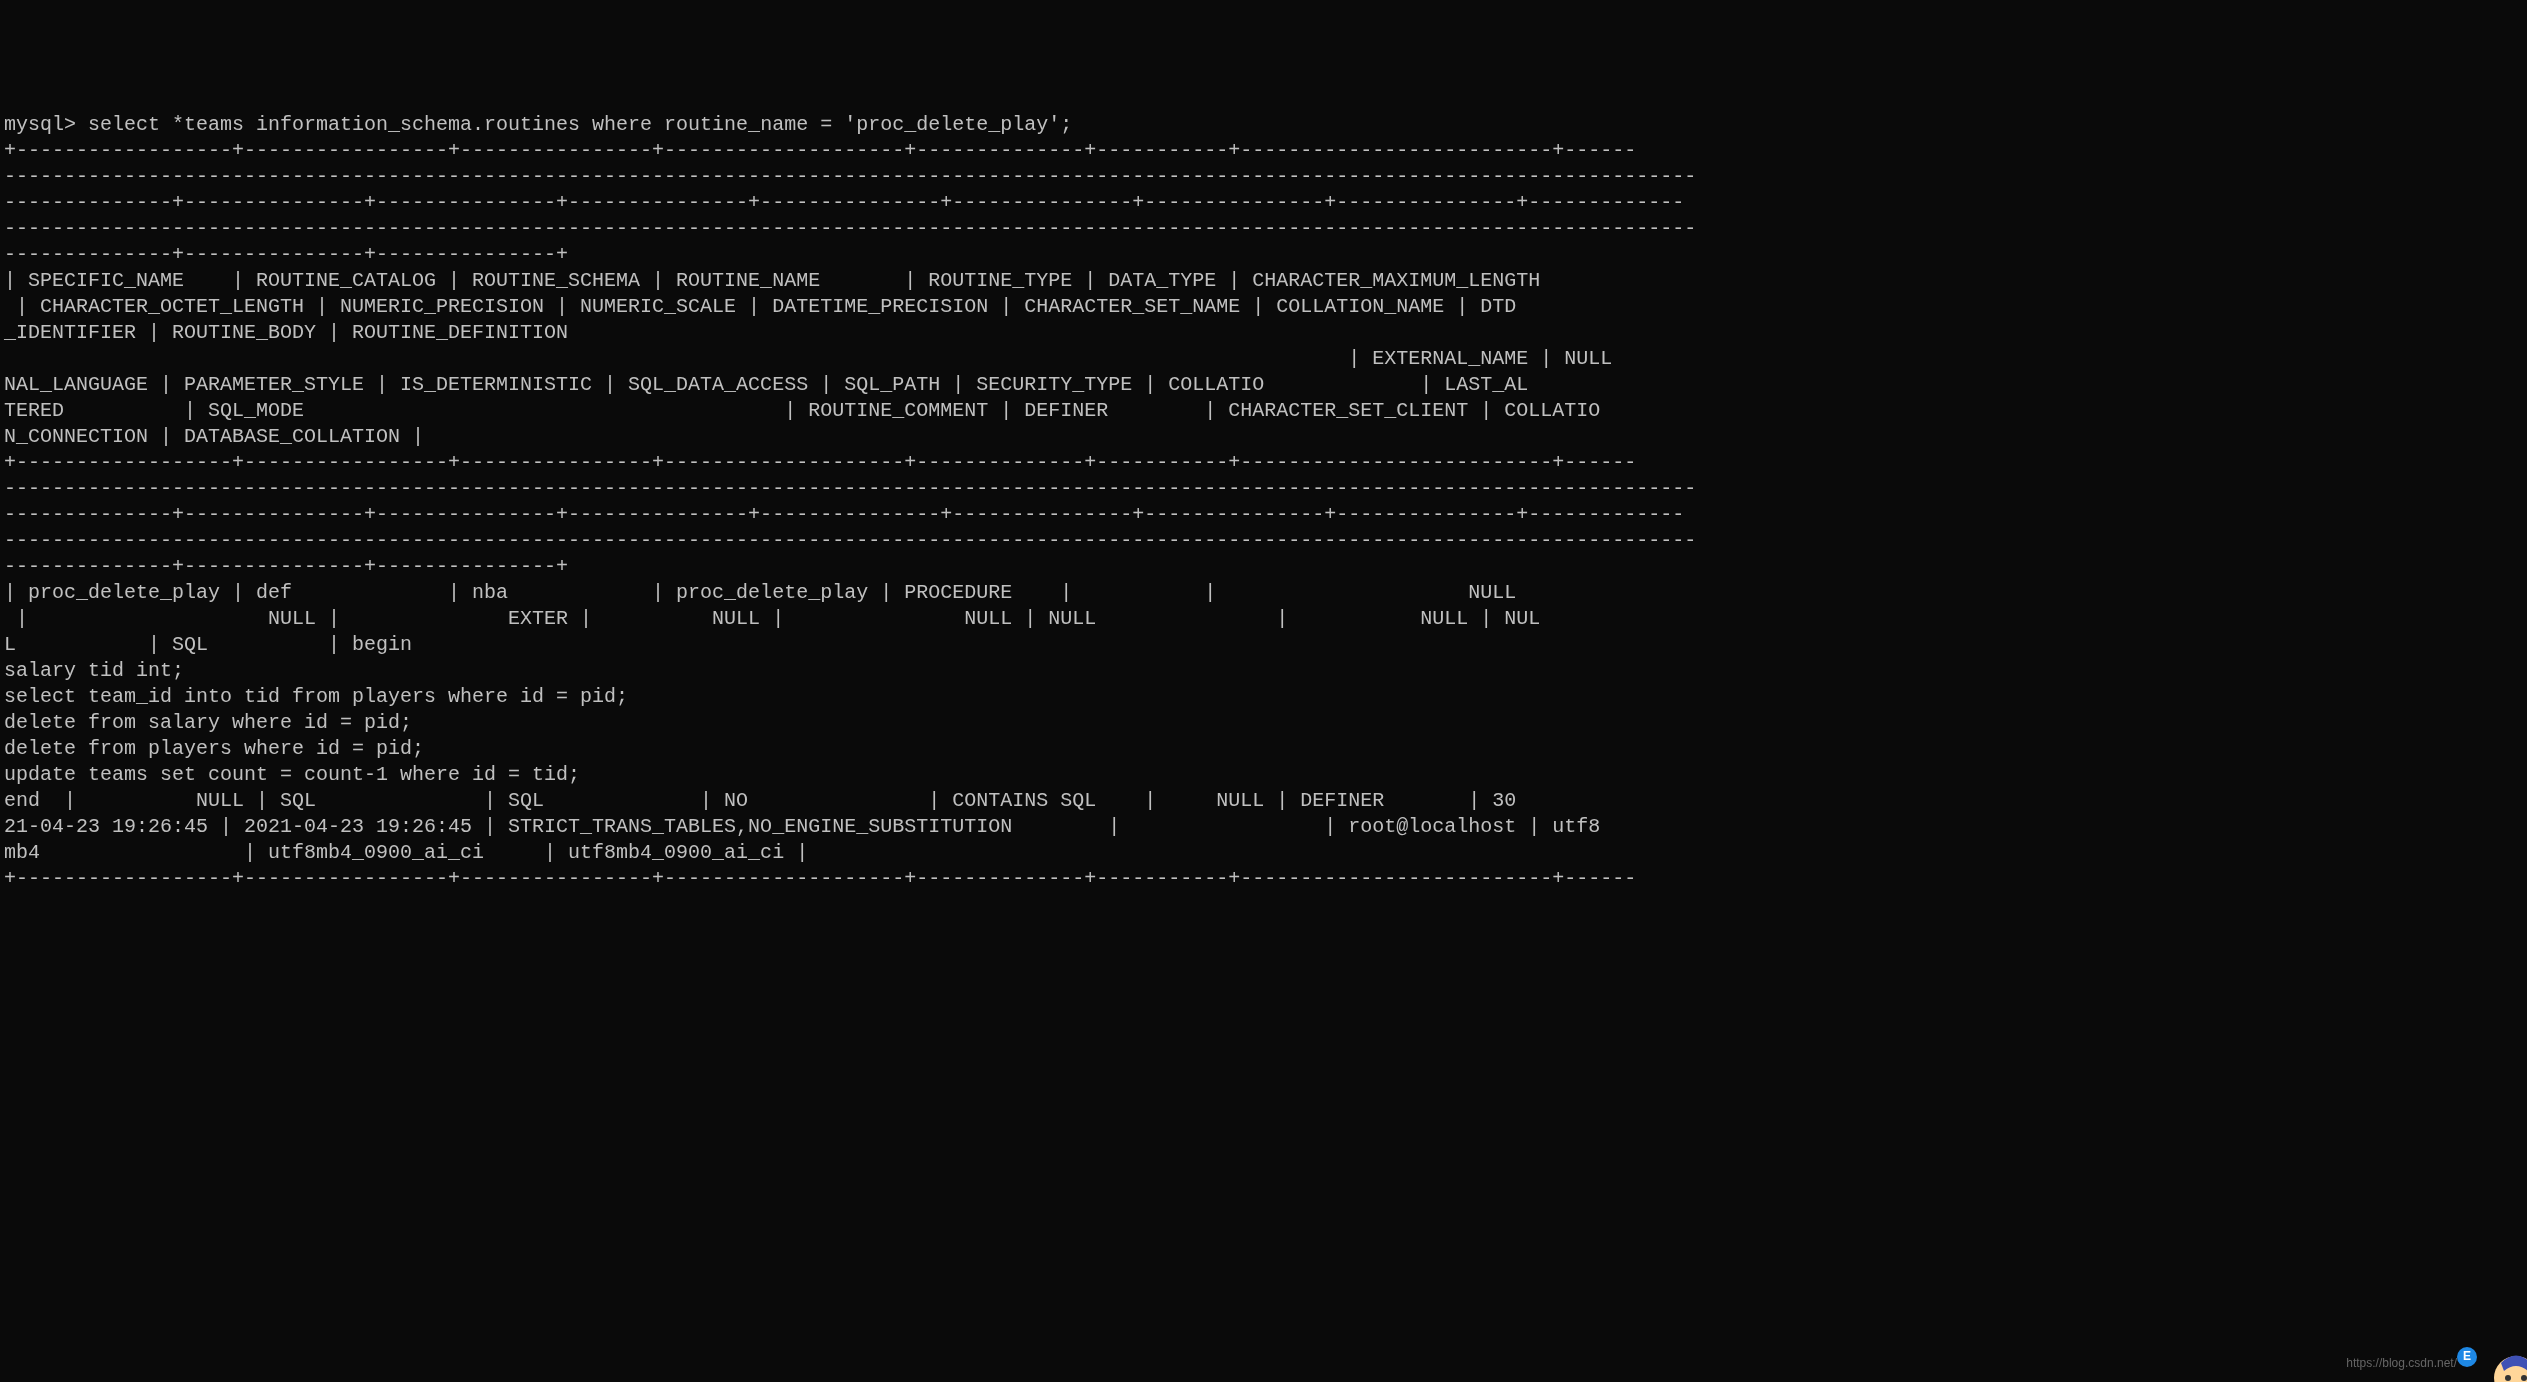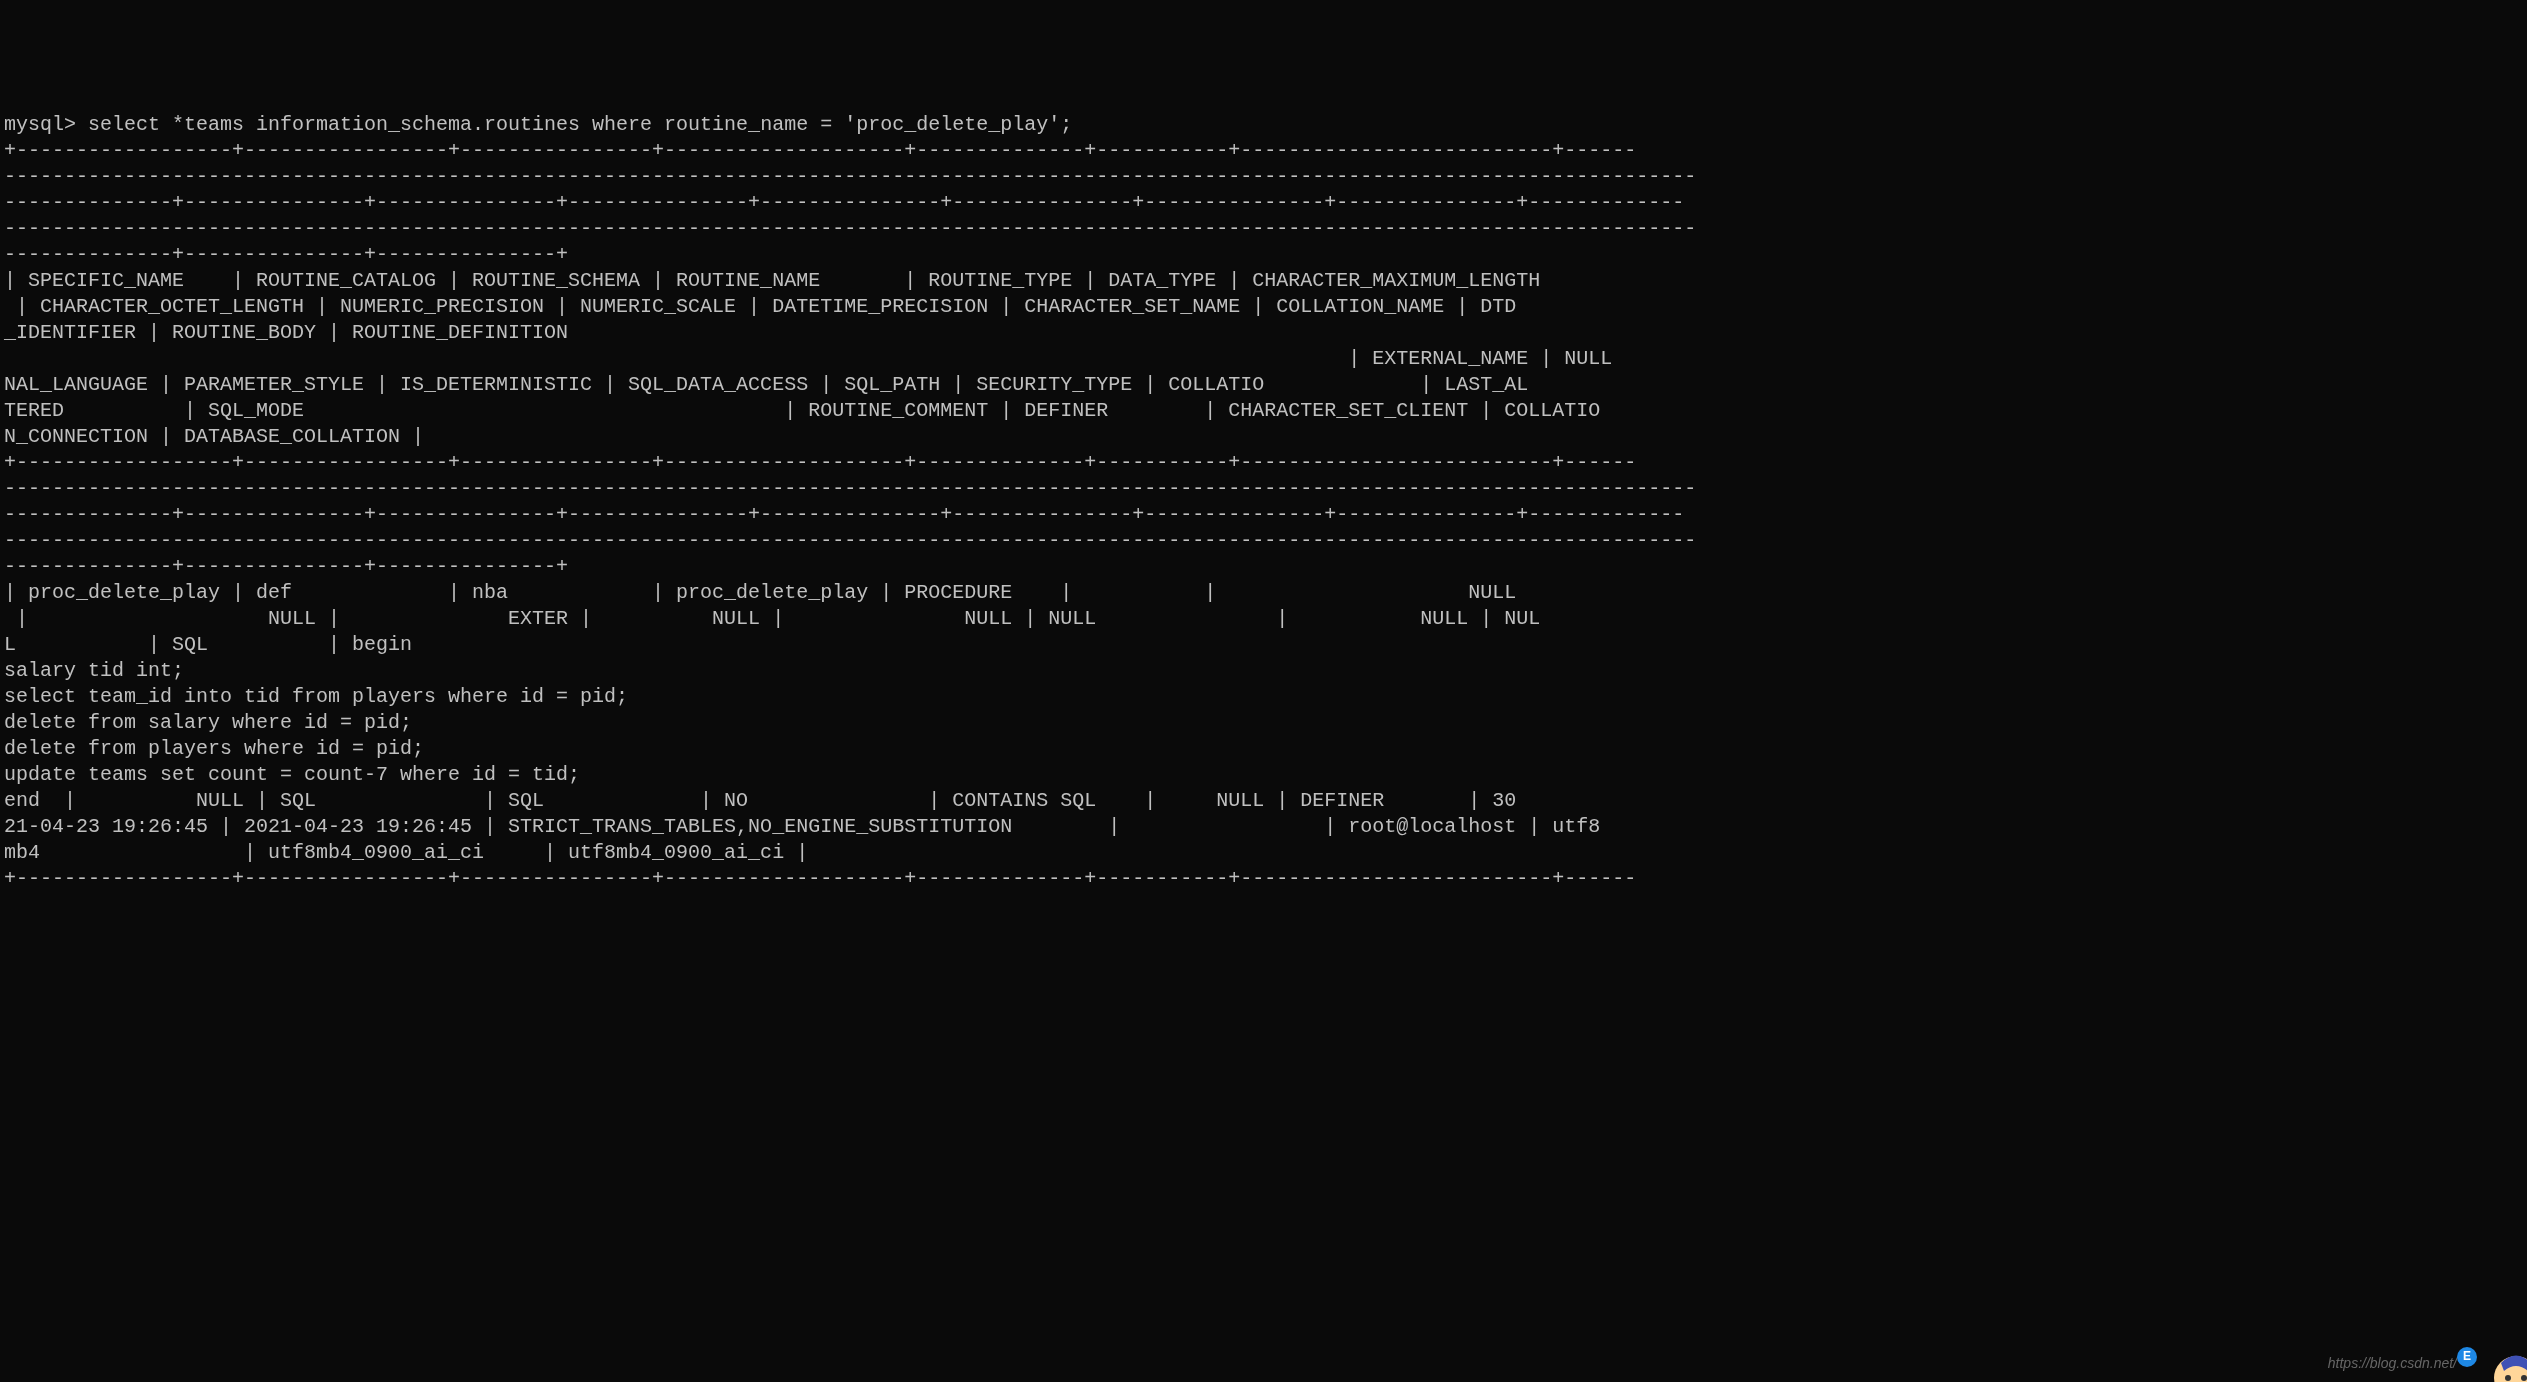--- a/index.html
+++ b/index.html
@@ -17,25 +17,24 @@
       overflow-x: hidden;
       padding: 8px 4px;
     }
     .terminal {
       width: 100%;
     }
     .watermark {
       position: fixed;
       bottom: 10px;
       right: 70px;
-      font-size: 14px;
+      font-size: 12px;
       color: #666;
       font-family: Arial, sans-serif;
       white-space: normal;
-      font-style: italic;
     }
     .mascot {
       position: fixed;
       bottom: 5px;
       right: 5px;
       width: 60px;
       height: 60px;
     }
     .mascot-badge {
       position: absolute;
@@ -77,21 +76,21 @@
 <span>--------------+---------------+---------------+---------------+---------------+---------------+---------------+---------------+-------------</span>
 <span>---------------------------------------------------------------------------------------------------------------------------------------------</span>
 <span>--------------+---------------+---------------+</span>
 <span>| proc_delete_play | def             | nba            | proc_delete_play | PROCEDURE    |           |                     NULL</span>
 <span> |                    NULL |              EXTER |          NULL |               NULL | NULL               |           NULL | NUL</span>
 <span>L           | SQL          | begin</span>
 <span>salary tid int;</span>
 <span>select team_id into tid from players where id = pid;</span>
 <span>delete from salary where id = pid;</span>
 <span>delete from players where id = pid;</span>
-<span>update teams set count = count-7 where id = tid;</span>
+<span>update teams set count = count-1 where id = tid;</span>
 <span>end  |          NULL | SQL              | SQL             | NO               | CONTAINS SQL    |     NULL | DEFINER       | 30</span>
 <span>21-04-23 19:26:45 | 2021-04-23 19:26:45 | STRICT_TRANS_TABLES,NO_ENGINE_SUBSTITUTION        |                 | root@localhost | utf8</span>
 <span>mb4                 | utf8mb4_0900_ai_ci     | utf8mb4_0900_ai_ci |</span>
 <span>+------------------+-----------------+----------------+--------------------+--------------+-----------+--------------------------+------</span></div>
 
 <div class="watermark">https://blog.csdn.net/</div>
 
 <div class="mascot">
   <svg viewBox="0 0 60 60">
     <circle cx="30" cy="35" r="22" fill="#ffd699"></circle>

